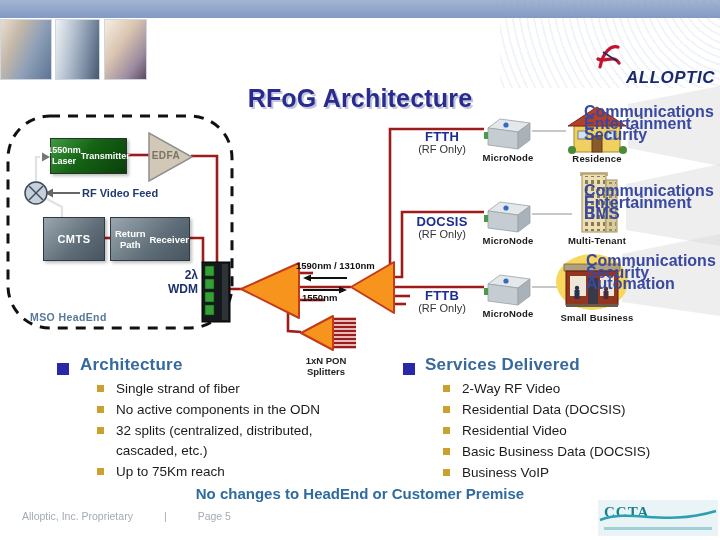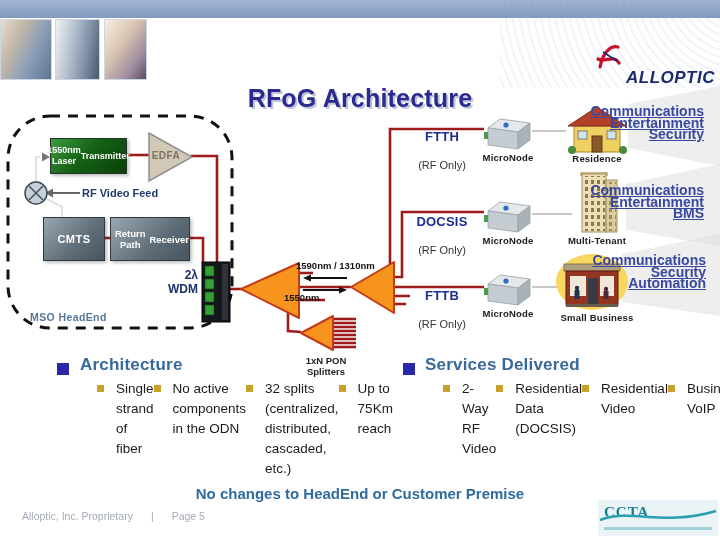--- a/index.html
+++ b/index.html
@@ -26,36 +26,36 @@
   .box-gray{background:linear-gradient(135deg,#9aa7b0 0%,#5d6c76 60%,#465560 100%);border-color:#2e3a42;align-items:center;}
   .box-cmts{left:43px;top:217px;width:60px;height:42px;font-size:11px;font-weight:800;letter-spacing:.5px;}
   .box-rpr{left:110px;top:217px;width:78px;height:42px;font-size:9.5px;font-weight:700;line-height:11px;}
   
   .lbl{color:#111;}
   .lbl-edfa{left:147px;top:150px;width:38px;text-align:center;font-size:10px;font-weight:800;color:#7d7363;letter-spacing:.5px;}
   .lbl-rfvf{left:82px;top:187px;font-size:11px;font-weight:600;color:#1f3a6e;}
   .lbl-wdm{left:146px;top:268px;width:52px;text-align:right;font-size:12px;font-weight:800;color:#1e3070;line-height:14px;}
   .lbl-mso{left:30px;top:311px;font-size:10.5px;font-weight:700;color:#56789a;letter-spacing:.4px;}
   .lbl-wavedown{left:296px;top:260px;font-size:9.5px;font-weight:600;}
-  .lbl-waveup{left:284px;top:292px;font-size:9.5px;font-weight:600;}
+  .lbl-waveup{left:302px;top:292px;font-size:9.5px;font-weight:600;}
   .lbl-pon{left:294px;top:355px;width:64px;text-align:center;font-size:9.5px;font-weight:600;line-height:11px;color:#222;}
   .row-label{width:84px;text-align:center;line-height:13px;}
   .row-label .fiber{font-size:13px;font-weight:800;color:#1c2e8e;letter-spacing:.2px;}
-  .row-label .mode{font-size:11px;color:#333;font-weight:400;margin-top:16px;}
+  .row-label .mode{font-size:11px;color:#333;font-weight:400;}
   .node-label,.premise-label{text-align:center;font-size:9.5px;font-weight:700;color:#1a1a1a;letter-spacing:.2px;}
-  .svc{width:120px;text-align:right;font-size:14px;font-weight:600;color:#3948a0;line-height:11.5px;text-decoration:underline;}
+  .svc{width:120px;font-size:16px;font-weight:600;color:#3948a0;line-height:11.5px;}
   
   .big-bullet{width:12px;height:12px;background:#2828a8;}
   .heading{font-size:17px;font-weight:800;color:#38699b;letter-spacing:.2px;}
-  .blist{display:flex;flex-direction:row;}
+  .blist{display:flex;flex-direction:column;}
   .bitem{display:flex;margin-bottom:1px;}
   .sq{flex:0 0 7px;width:7px;height:7px;background:#c8a22c;margin:6px 12px 0 0;}
   .btext{font-size:13.5px;color:#1b1b1b;line-height:20px;}
   .tagline{left:20px;top:485px;width:680px;text-align:center;font-size:15px;font-weight:800;color:#2f6b9e;}
-  .footer{left:22px;top:510px;display:flex;gap:18px;font-size:10.5px;color:#a3abb6;}
+  .footer{left:22px;top:510px;display:flex;gap:31px;font-size:10.5px;color:#a3abb6;}
   .ccta{left:598px;top:500px;width:120px;height:36px;}
 </style>
 </head>
 <body>
 
 <div class="abs topbar"></div>
 <div class="abs photo photo1"></div>
 <div class="abs photo photo2"></div>
 <div class="abs photo photo3"></div>
 <div class="abs header-pattern"></div>
@@ -300,20 +300,24 @@
   <div class="bitem">
       <span class="sq"></span>
       <span class="btext">Residential Data (DOCSIS)</span>
     </div>
   <div class="bitem">
       <span class="sq"></span>
       <span class="btext">Residential Video</span>
     </div>
   <div class="bitem">
       <span class="sq"></span>
+      <span class="btext">Basic Business Data (DOCSIS)</span>
+    </div>
+  <div class="bitem">
+      <span class="sq"></span>
       <span class="btext">Business VoIP</span>
     </div>
 </div>
 
 <div class="abs tagline">No changes to HeadEnd or Customer Premise</div>
 <div class="abs footer">
   <span>Alloptic, Inc. Proprietary</span>
   <span>|</span>
   <span>Page 5</span>
 </div>

